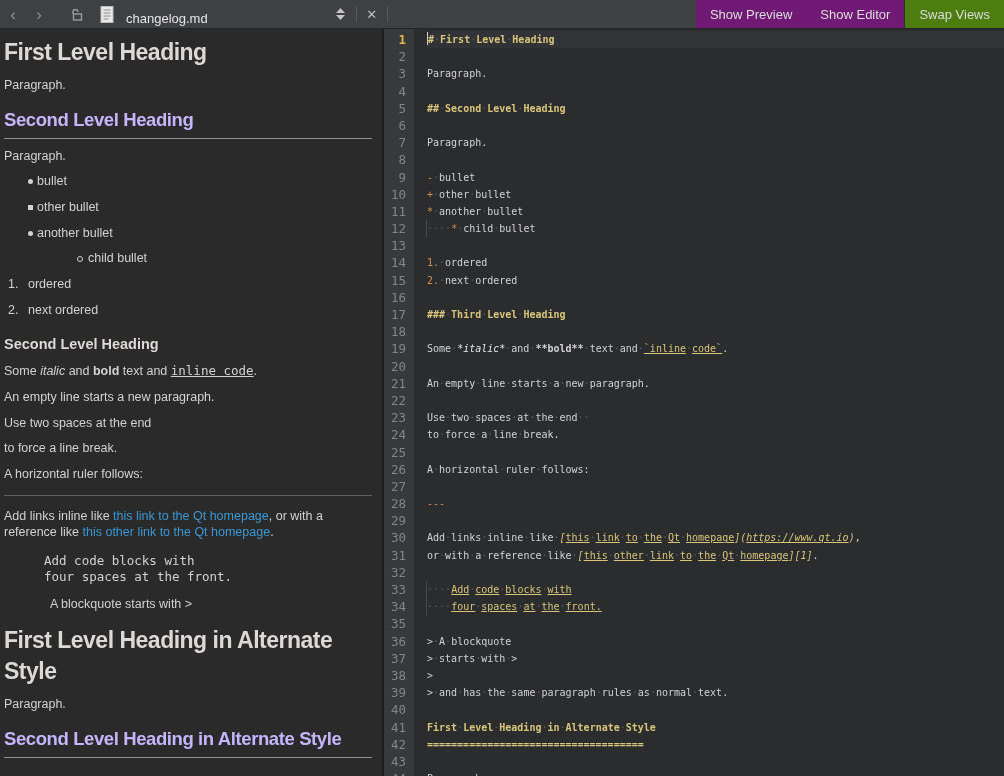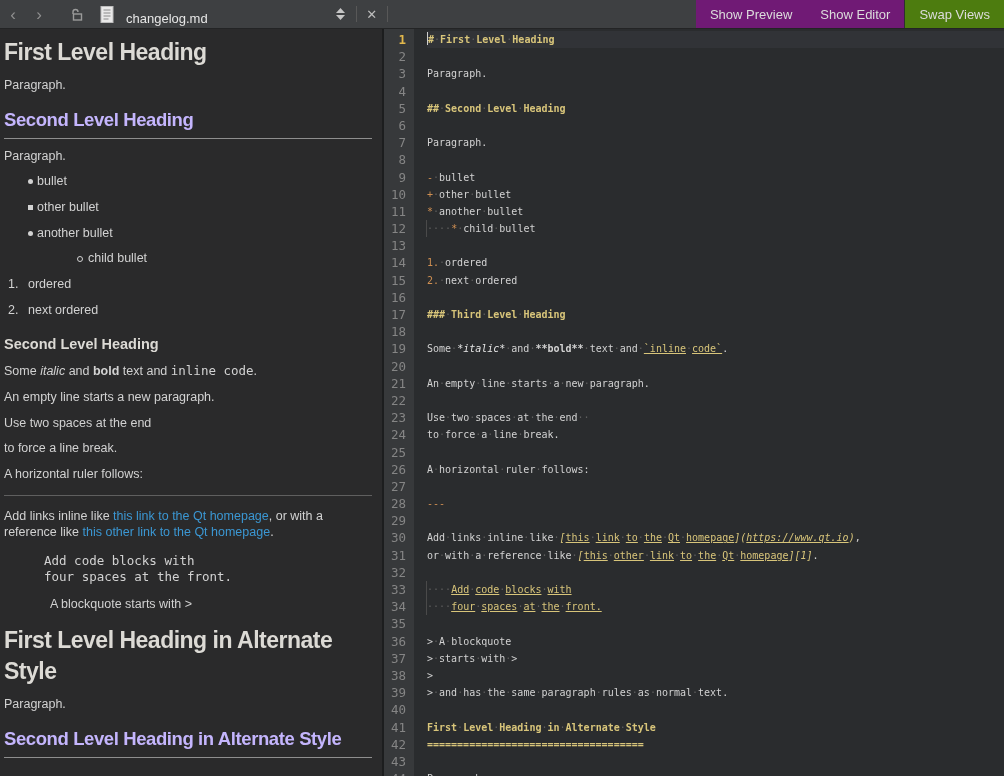--- a/index.html
+++ b/index.html
@@ -43,21 +43,21 @@
   .blt.circle{border:1px solid #d2d2d2;border-radius:50%;box-sizing:border-box;width:6px;height:6px;}
   .pv-oli{position:relative;margin:10px 0;padding-left:24px;}
   .pv-oli .num{position:absolute;left:4px;}
   .pv-hr{border:none;border-top:1px solid #5f5f5f;margin:13px 0;}
   .pv-code{font-family:"DejaVu Sans Mono",monospace;font-size:12.5px;line-height:1.3;
            margin:12px 0 12px 40px;white-space:pre;}
   .pv-quote{margin:12px 0 12px 46px;}
   .pv-quote .pv-p{margin:10px 0 12px;}
   .pr-italic{font-style:italic;}
   .pr-bold{font-weight:700;}
-  .pr-code{font-family:"DejaVu Sans Mono",monospace;}
+  .pr-code{font-family:"DejaVu Sans Mono",monospace;text-decoration:underline;}
   .pr-link{color:#3b97d3;}
   
   .pane-sep{width:2px;background:#1c1d1e;}
   
   .editor{flex:1;display:flex;background:#2a2c2e;overflow:hidden;}
   .gutter{width:30px;background:#37393b;padding-top:2px;box-sizing:border-box;}
   .gnum{height:17.2px;line-height:17.2px;text-align:right;padding-right:8px;
         color:#858585;font-family:"DejaVu Sans Mono",monospace;font-size:12.5px;}
   .gnum.cur{color:#e3b84c;font-weight:700;}
   .code{flex:1;padding:2px 0 0 13px;font-family:"DejaVu Sans Mono",monospace;

